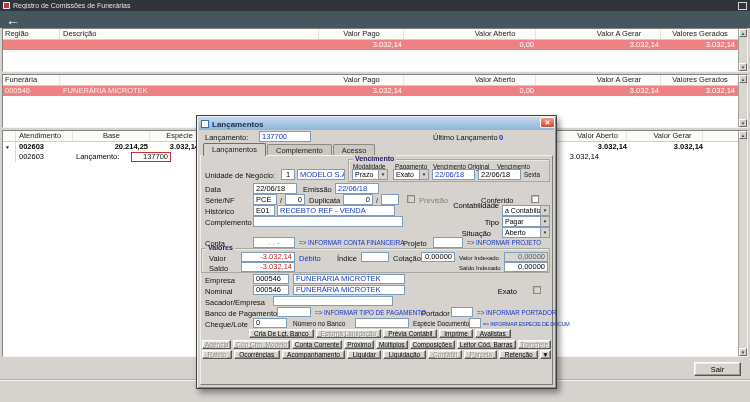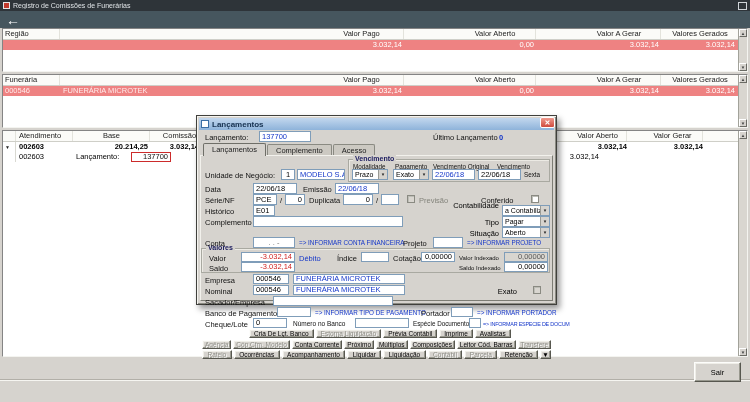--- a/index.html
+++ b/index.html
@@ -29,21 +29,21 @@
   .mcol{border-right:1px solid #d9d9d2}
   .hlbox{position:absolute;top:0;height:10px;background:#fff;border:1px solid #cc2b2b;color:#111;font-size:7.5px;line-height:8px;padding:0 2px;text-align:right}
   .vsb{position:absolute;top:0;right:0;bottom:0;width:9px;background:#d9d6d0;border-left:1px solid #a2a29a}
   .sar{position:absolute;left:0;width:8px;height:8px;background:#d6d3ce;border:1px solid;border-color:#fff #6a6a64 #6a6a64 #fff;font-size:4.5px;line-height:7px;text-align:center;color:#444}
 
   
   .btn{background:#d6d3ce;border:1px solid;border-color:#fdfdfb #57574f #57574f #fdfdfb;box-shadow:inset -1px -1px 0 #98988e,inset 1px 1px 0 #efeee8;display:flex;align-items:center;justify-content:center;font-size:6.5px;white-space:nowrap;color:#000;overflow:hidden}
   .btn.off{color:#8e8e86;text-shadow:1px 1px 0 #fff}
 
   
-  .dlg{position:absolute;left:196px;top:115px;width:361px;height:190px;background:#d6d3ce;border:1px solid #40403c;box-shadow:inset 1px 1px 0 #f4f3ee,inset -1px -1px 0 #8a8a82,3px 4px 6px rgba(0,0,0,.4);z-index:20}
+  .dlg{position:absolute;left:196px;top:115px;width:361px;height:274px;background:#d6d3ce;border:1px solid #40403c;box-shadow:inset 1px 1px 0 #f4f3ee,inset -1px -1px 0 #8a8a82,3px 4px 6px rgba(0,0,0,.4);z-index:20}
   .dtit{position:absolute;left:2px;top:2px;right:2px;height:12px;background:linear-gradient(#c2d7ee,#8eb3da);display:flex;align-items:center;gap:3px;padding:0 2px}
   .dico{width:8px;height:8px;background:#fff;border:1px solid #3a6ea5;flex:0 0 auto}
   .dtext{font-size:8px;font-weight:bold;color:#15304f;white-space:nowrap}
   .dclose{position:absolute;top:1px;right:1px;width:15px;height:11px;background:linear-gradient(#ef9a8e,#cf4b3d);border:1px solid #fff;border-radius:2px;color:#fff;font-size:7px;font-weight:bold;display:flex;align-items:center;justify-content:center;cursor:pointer}
   .tabs{position:absolute;left:6px;top:27px;height:13px;display:flex;align-items:flex-end}
   .tab{height:12px;padding:0 8px;font-size:7.5px;line-height:12px;background:#ccc9c2;border:1px solid #8a8a82;border-bottom:none;border-radius:2px 2px 0 0;margin-right:1px;color:#222;cursor:pointer}
   .tab.on{height:13px;background:#d6d3ce;border-color:#6f6f68;z-index:3}
   .dpanel{position:absolute;left:3px;top:39px;right:3px;bottom:3px;border:1px solid;border-color:#f2f1ec #7c7c74 #7c7c74 #f2f1ec;background:#d6d3ce}
 
   .lbl{position:absolute;font-size:7.5px;white-space:nowrap;color:#111;z-index:21}
@@ -63,41 +63,42 @@
   .sel .dd{position:absolute;right:0;top:0;bottom:0;width:9px;background:#d6d3ce;border-left:1px solid #9a9a94;font-size:5px;line-height:9px;text-align:center;color:#222}
   .cb{position:absolute;width:8px;height:8px;background:#fff;border:1px solid #8a8a82;box-shadow:inset 1px 1px 0 #bdbdb6;z-index:21}
   .cb.dim{background:#d9d6d0}
   .grp{position:absolute;border:1px solid #a9a9a1;box-shadow:inset 1px 1px 0 #eceae4;z-index:20}
   .gt{position:absolute;top:-5px;left:4px;font-size:7px;font-weight:bold;background:#d6d3ce;padding:0 2px;white-space:nowrap;color:#1a1a5e}
   .brow{position:absolute;display:flex;gap:2px;z-index:22}
   .brow .btn{height:9px;padding:0 4px;flex:0 0 auto}
   .brow.full .btn{flex:1 1 auto;padding:0 1px}
   .ddbtn{width:11px;flex:0 0 auto !important}
 
-  .footbtn{position:absolute;left:694px;top:362px;width:47px;height:20px;font-size:7.5px}
+  .footbtn{position:absolute;left:694px;top:362px;width:47px;height:14px;font-size:7.5px}
   .statusline{position:absolute;left:0;right:0;top:379px;border-top:1px solid #b2afa8;border-bottom:1px solid #f6f5f1}
 </style>
 </head>
 <body>
 
 <div class="screen">
 
   <div class="titlebar">
     <span class="appicon"></span>
     <span class="wtitle">Registro de Comissões de Funerárias</span>
     <span class="wctl"></span>
   </div>
 
   <div class="toolbar">
     <span class="back">←</span>
   </div>
 
   <div class="tsec" style="top:28px;height:44px">
     <div class="thead">
       <span class="hc" style="left:0;width:57px">Região</span>
+      <span class="hc" style="left:58px;width:258px">Descrição</span>
       <span class="hc c" style="left:317px;width:84px">Valor Pago</span>
       <span class="hc c" style="left:452px;width:81px">Valor Aberto</span>
       <span class="hc c" style="left:575px;width:83px">Valor A Gerar</span>
       <span class="hc c" style="left:659px;width:77px">Valores Gerados</span>
     </div>
     <div class="trow salmon">
       <span class="cell num" style="left:317px;width:84px">3.032,14</span>
       <span class="cell num" style="left:452px;width:81px">0,00</span>
       <span class="cell num" style="left:575px;width:83px">3.032,14</span>
       <span class="cell num" style="left:656px;width:78px">3.032,14</span>
@@ -128,21 +129,21 @@
       <span class="sar" style="top:0">▲</span>
       <span class="sar" style="bottom:0">▼</span>
     </div>
   </div>
 
   <div class="tsec" style="top:130px;height:227px">
     <div class="thead">
       <span class="hc" style="left:0;width:13px"></span>
       <span class="hc" style="left:14px;width:56px">Atendimento</span>
       <span class="hc c" style="left:71px;width:76px">Base</span>
-      <span class="hc c" style="left:148px;width:58px">Comissão</span>
+      <span class="hc c" style="left:148px;width:58px">Espécie</span>
       <span class="hc c" style="left:566px;width:58px">Valor Aberto</span>
       <span class="hc c" style="left:640px;width:60px">Valor Gerar</span>
     </div>
     <div class="trow bold">
       <span class="cell mcol" style="left:0;width:13px">
           <span class="mark">▼</span>
         </span>
       <span class="cell" style="left:14px;width:56px">002603</span>
       <span class="cell num" style="left:71px;width:76px">20.214,25</span>
       <span class="cell num" style="left:148px;width:50px">3.032,14</span>
@@ -214,29 +215,30 @@
     <div class="tbx num" style="left:146px;top:78px;width:30px">0</div>
     <span class="lbl" style="left:179px;top:80px">/</span>
     <div class="tbx" style="left:184px;top:78px;width:18px"></div>
     <span class="cb dim" style="left:210px;top:79px"></span>
     <span class="lbl gray" style="left:222px;top:80px">Previsão</span>
     <span class="lbl" style="left:284px;top:80px">Conferido</span>
     <span class="cb" style="left:334px;top:79px"></span>
 
     <span class="lbl" style="left:8px;top:91px">Histórico</span>
     <div class="tbx" style="left:56px;top:89px;width:22px">E01</div>
+    <div class="tbx blue" style="left:80px;top:89px;width:118px">RECEBTO REF - VENDA</div>
     <span class="rlbl" style="left:232px;top:85px;width:70px">Contabilidade</span>
     <div class="sel" style="left:305px;top:89px;width:48px"><span>a Contabilizar</span><span class="dd">▾</span></div>
 
     <span class="lbl" style="left:8px;top:102px">Complemento</span>
     <div class="tbx" style="left:56px;top:100px;width:150px"></div>
     <span class="rlbl" style="left:232px;top:102px;width:70px">Tipo</span>
     <div class="sel" style="left:305px;top:100px;width:48px"><span>Pagar</span><span class="dd">▾</span></div>
 
-    <span class="rlbl" style="left:232px;top:113px;width:70px">Situação</span>
+    <span class="rlbl" style="left:224px;top:113px;width:70px">Situação</span>
     <div class="sel" style="left:305px;top:111px;width:48px"><span>Aberto</span><span class="dd">▾</span></div>
 
     <span class="lbl" style="left:8px;top:123px">Conta</span>
     <div class="tbx c muted" style="left:56px;top:121px;width:42px">. . -</div>
     <span class="hint" style="left:102px;top:123px">=&gt; INFORMAR CONTA FINANCEIRA</span>
     <span class="lbl" style="left:206px;top:123px">Projeto</span>
     <div class="tbx" style="left:236px;top:121px;width:30px"></div>
     <span class="hint" style="left:270px;top:123px">=&gt; INFORMAR PROJETO</span>
 
     <div class="grp" style="left:4px;top:132px;width:349px;height:25px">

